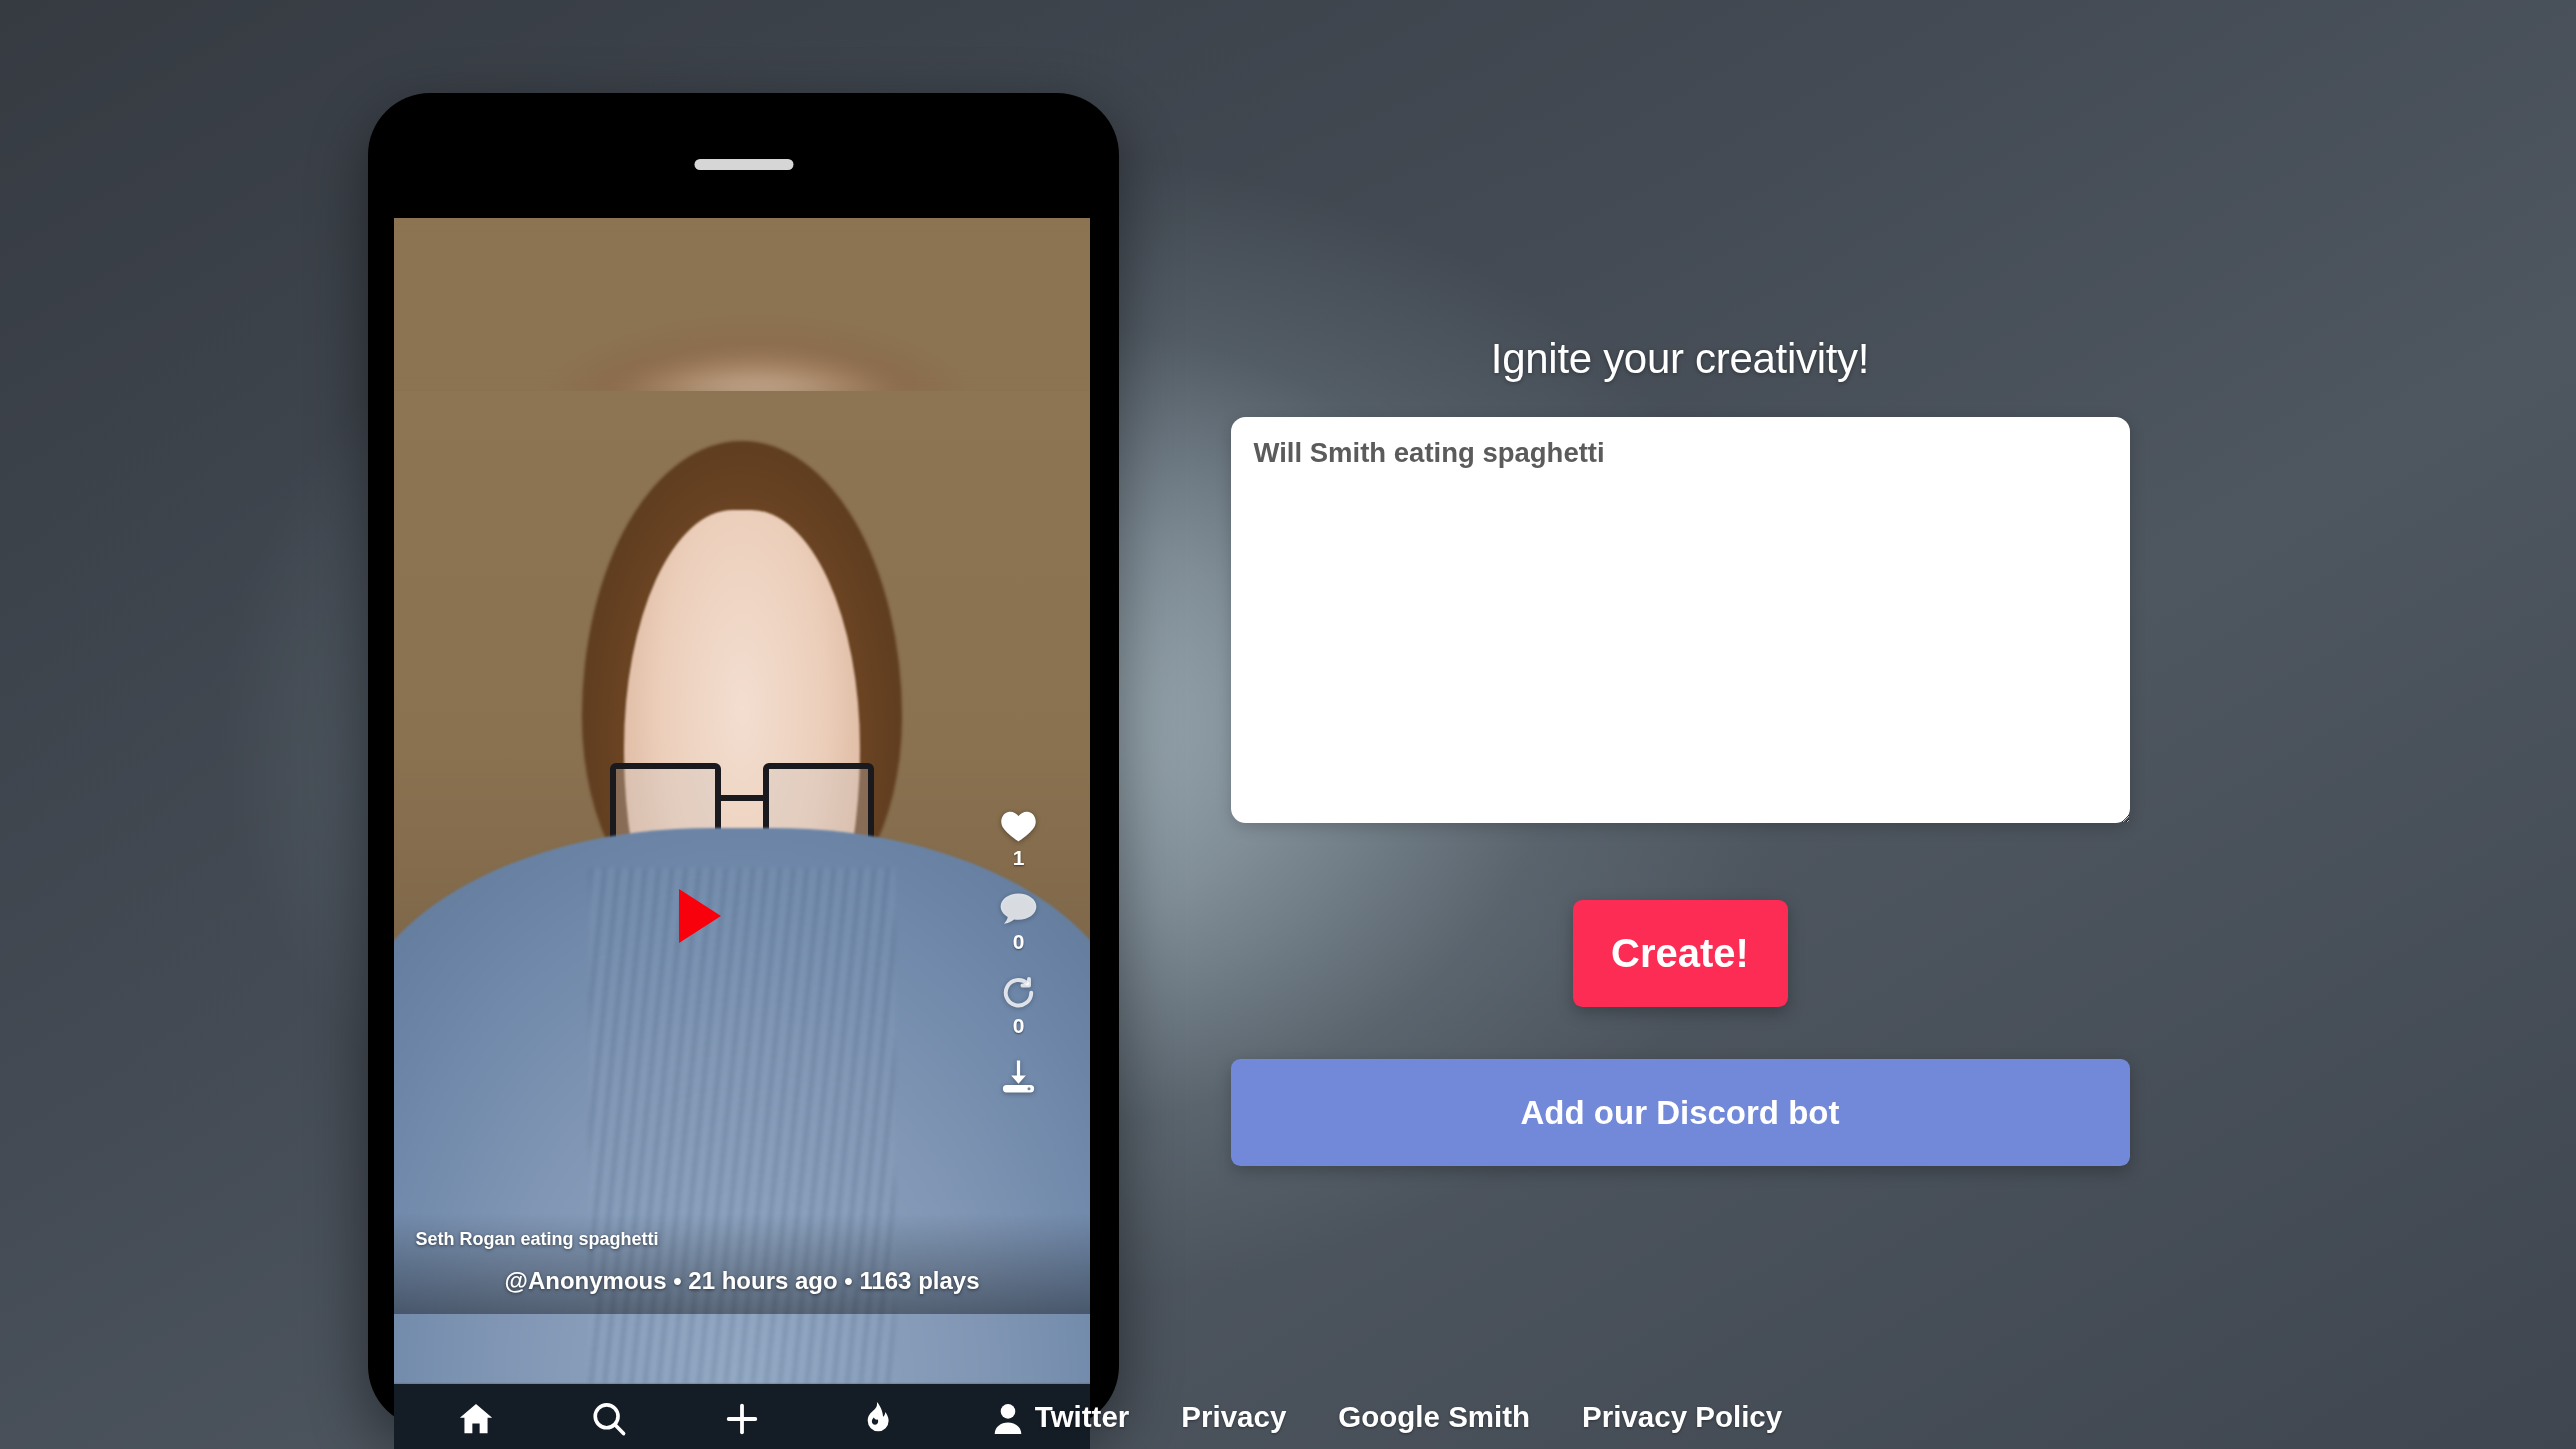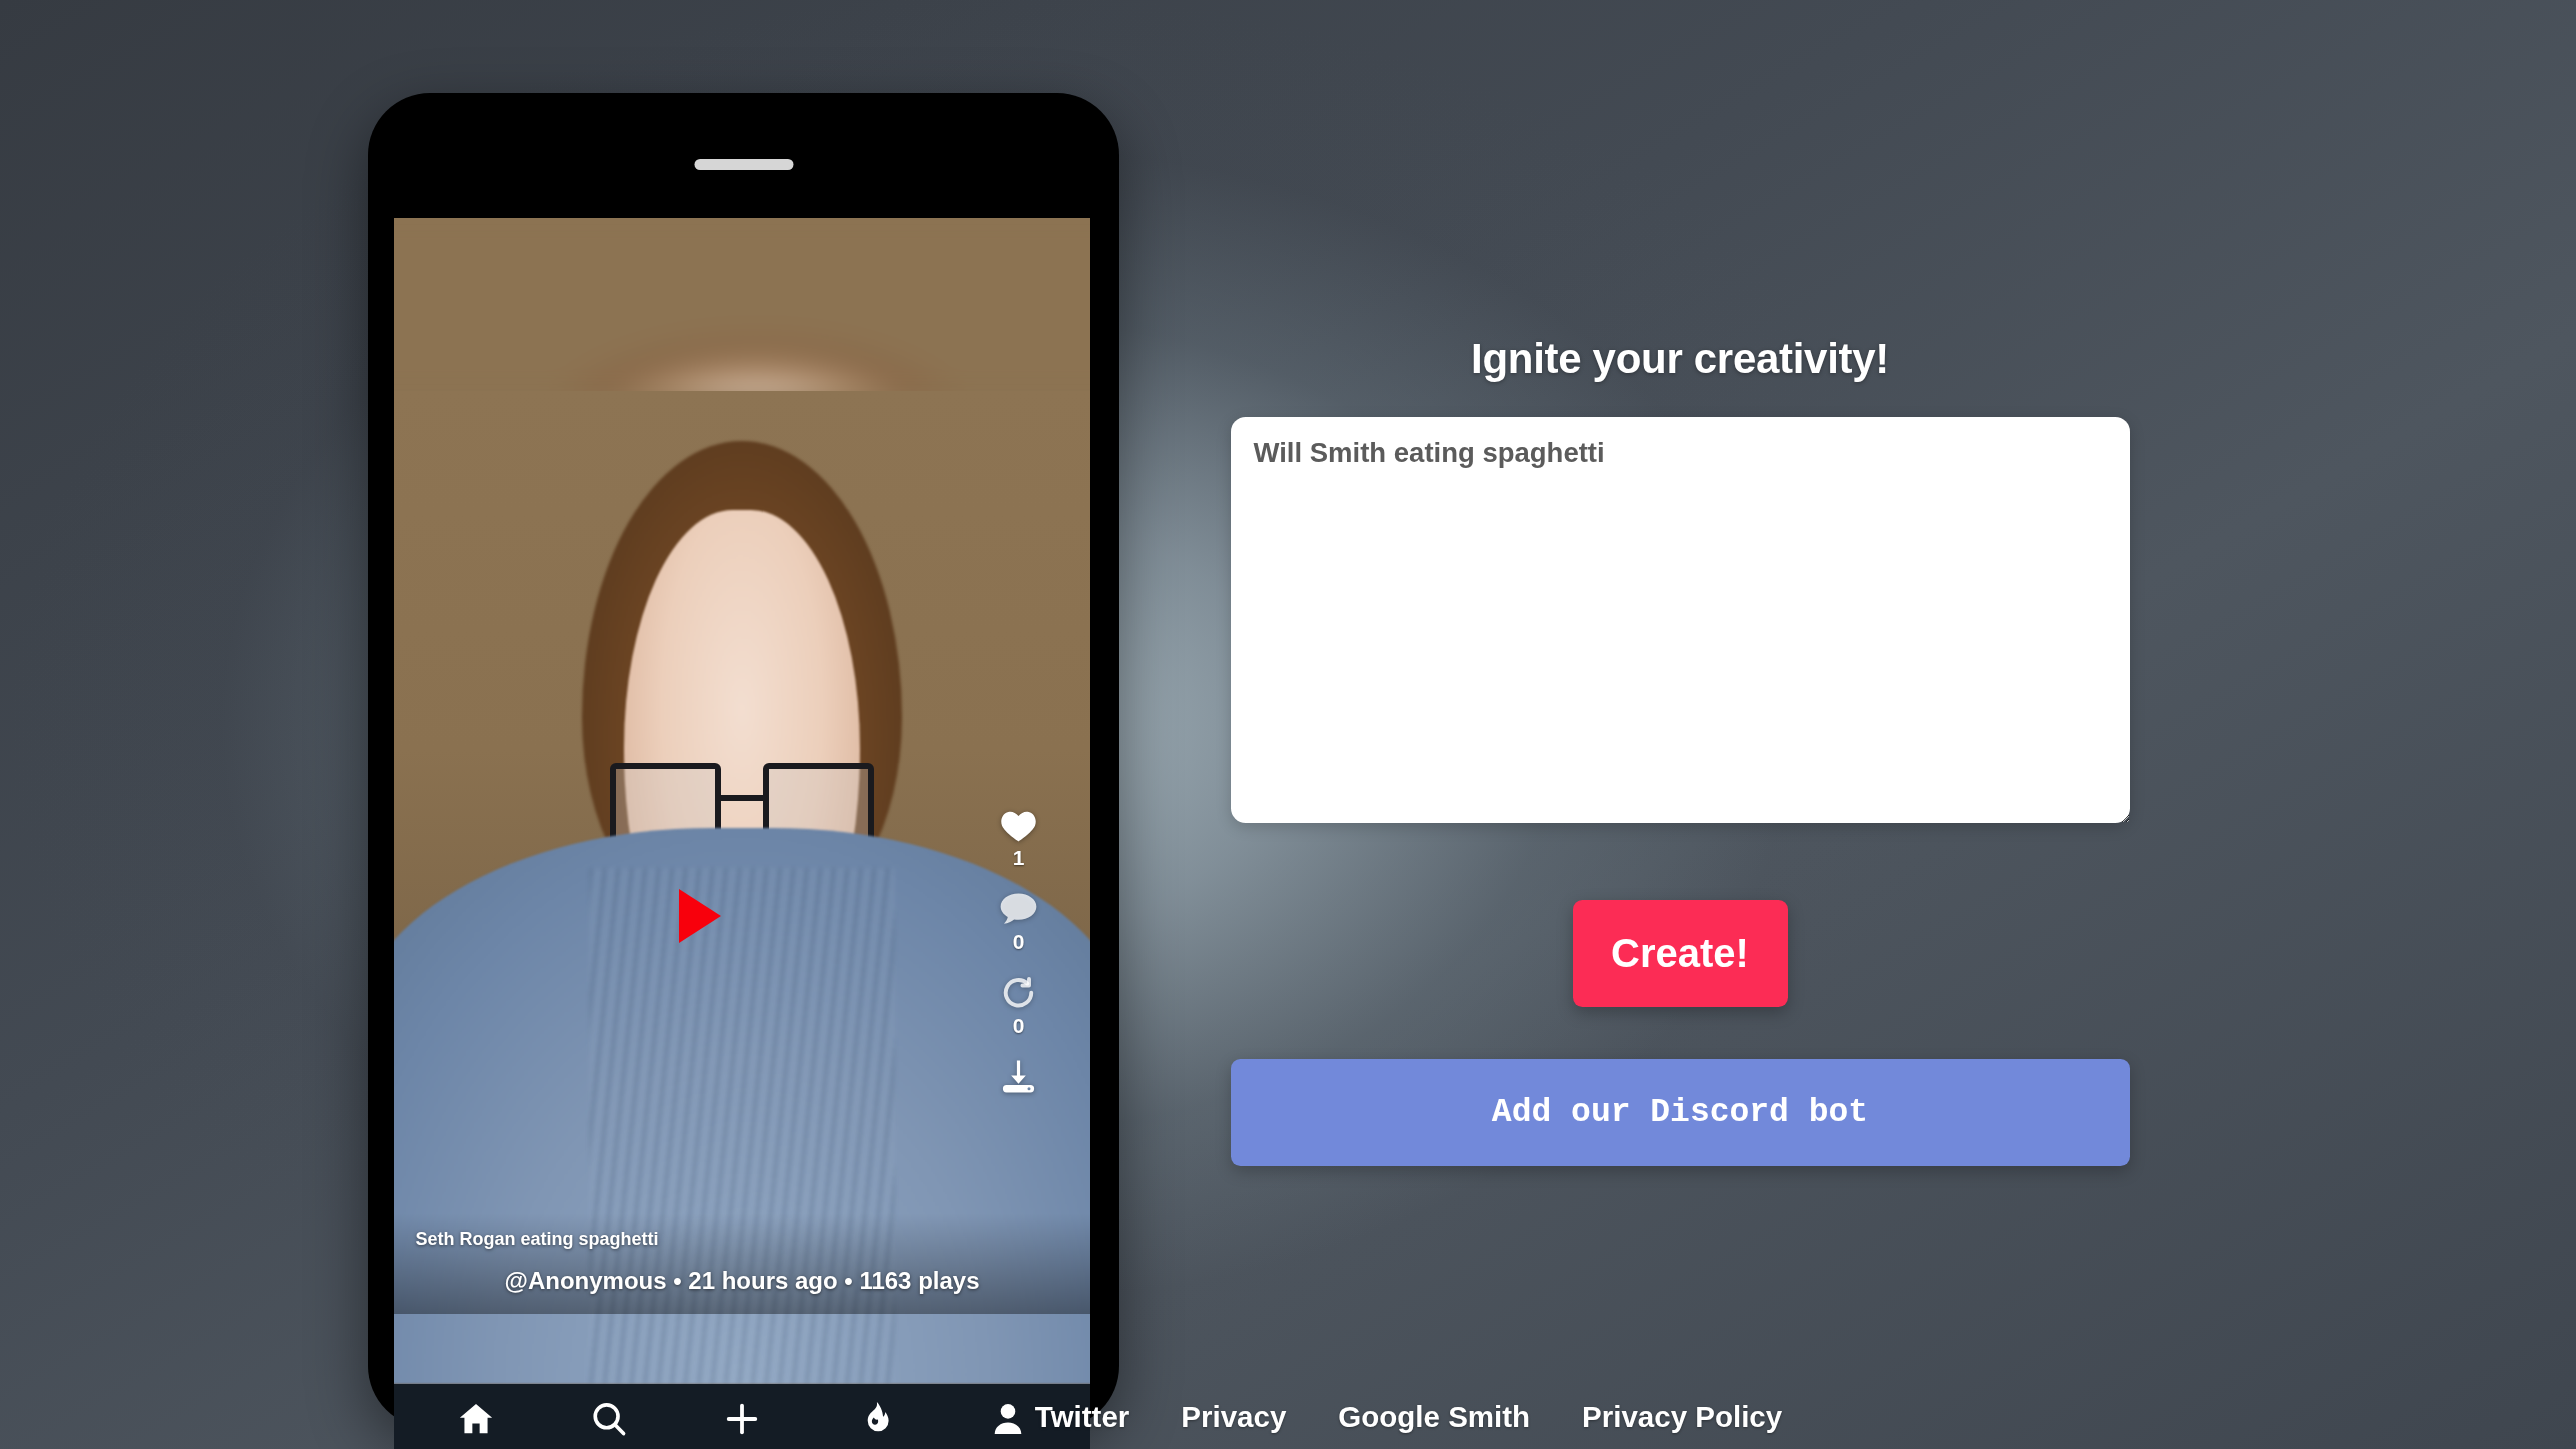--- a/index.html
+++ b/index.html
@@ -273,21 +273,21 @@
     top: 335px;
     width: 932px;
     display: flex;
     flex-direction: column;
     align-items: center;
   }
 
   #panel-heading {
     color: #ffffff;
     font-size: 42px;
-    font-weight: 700;
+    font-weight: 400;
     letter-spacing: -0.3px;
     text-shadow: 0 1.3px 4px rgba(0,0,0,0.35);
     margin-bottom: 34px;
     text-align: center;
   }
 
   #prompt-input {
     width: 899px;
     height: 406px;
     border: none;
@@ -326,21 +326,21 @@
     display: flex;
     gap: 17.4px;
   }
   .discord-button {
     flex: 1;
     height: 107px;
     border: none;
     border-radius: 9.4px;
     background: #7289da;
     color: #ffffff;
-    font-family: Liberation Mono, monospace;
+    font-family: Liberation Sans, sans-serif;
     font-size: 33px;
     font-weight: 700;
     cursor: pointer;
     box-shadow: 0 5.4px 16px rgba(0,0,0,0.22);
   }
 
   
   #site-footer {
     position: absolute;
     left: 0;

